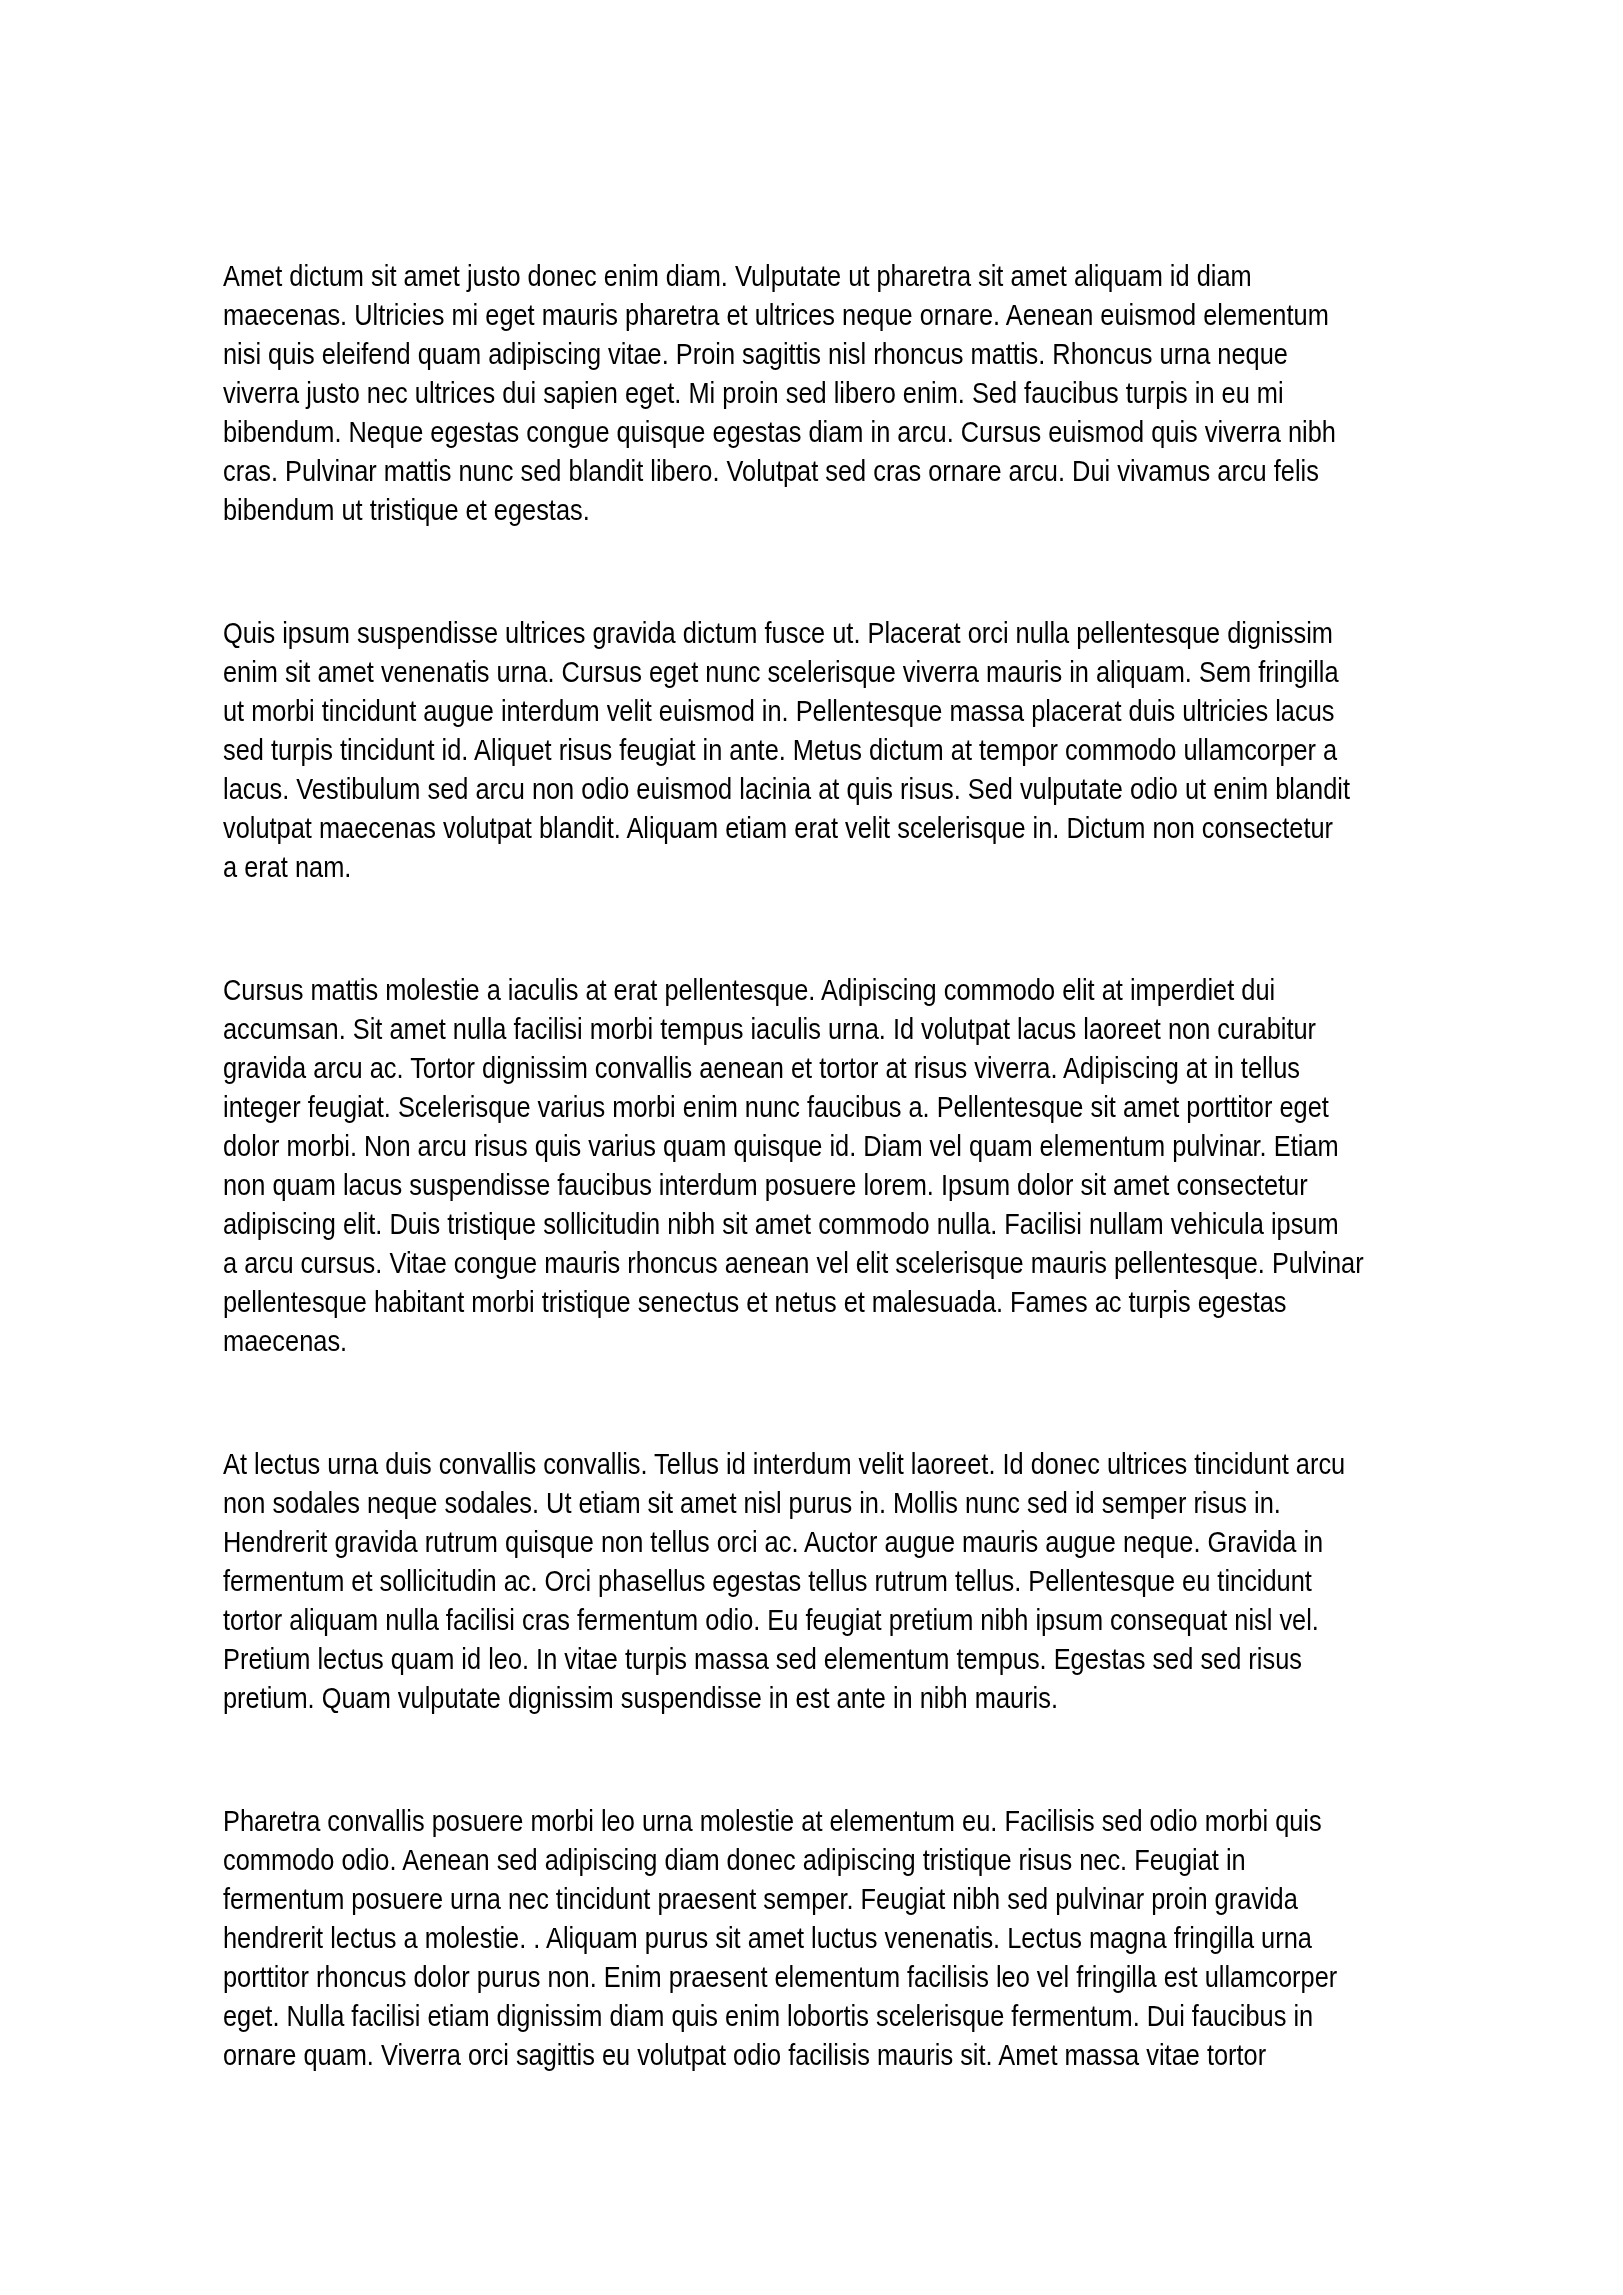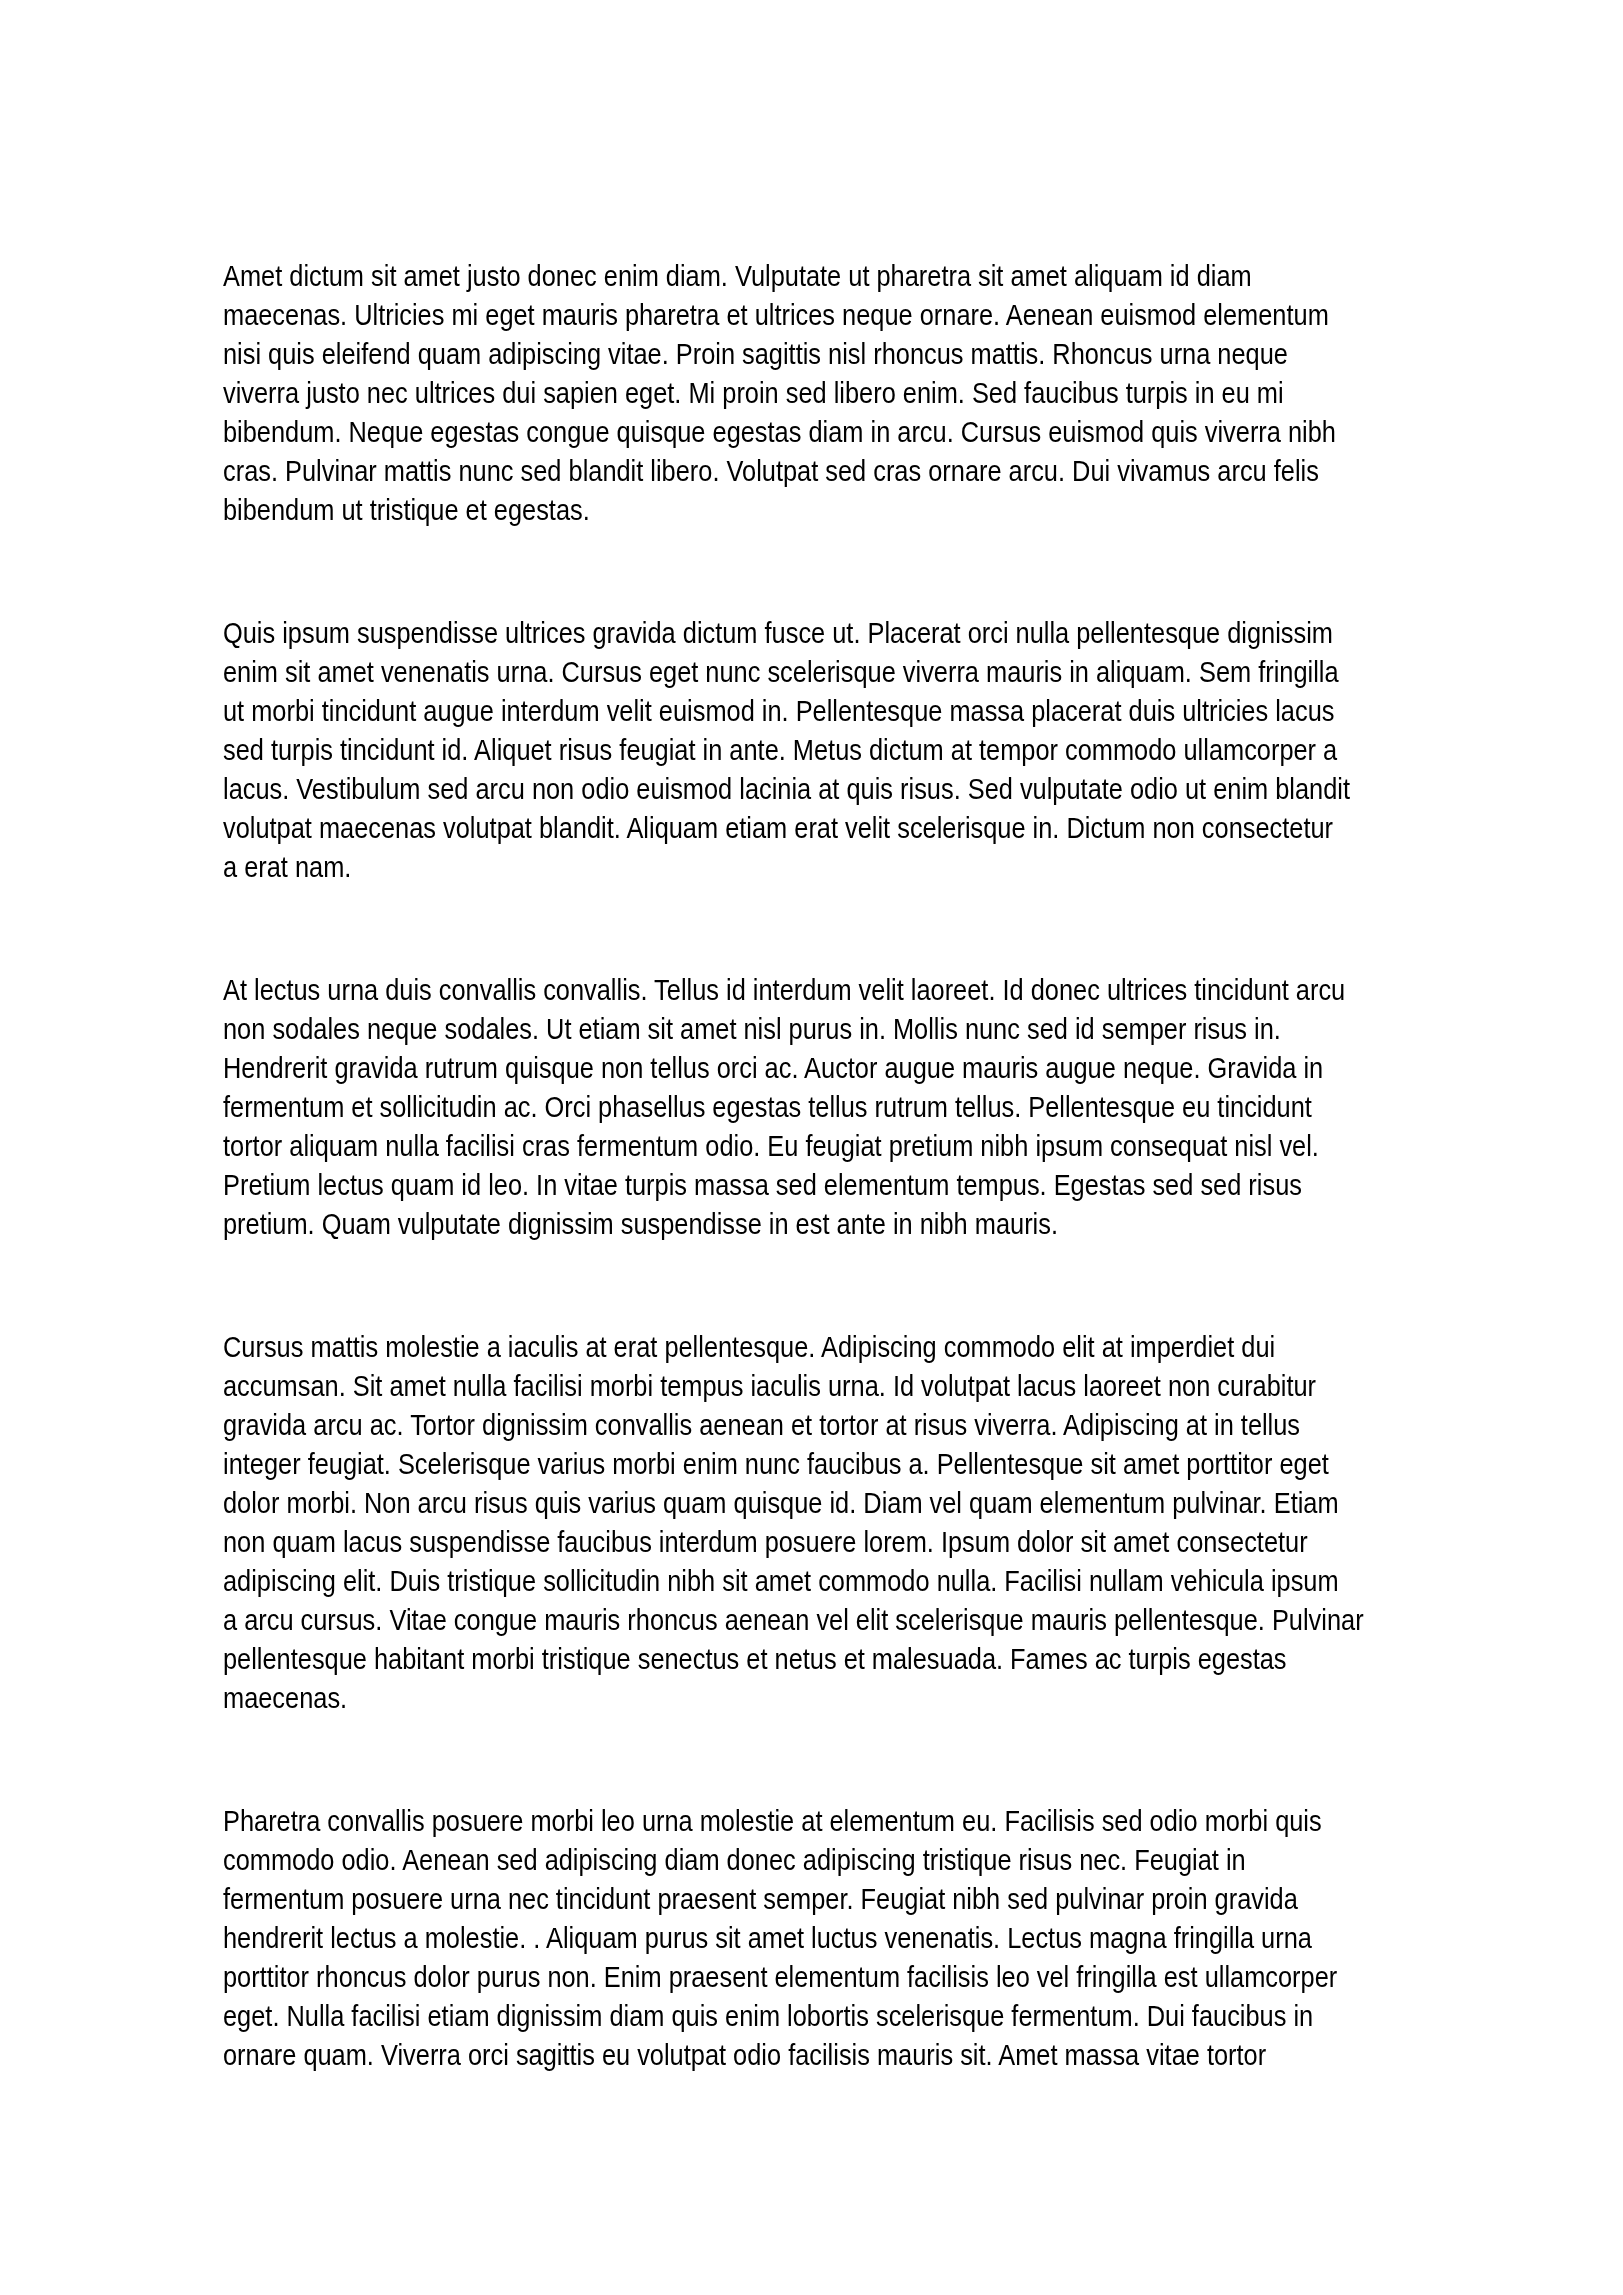--- a/index.html
+++ b/index.html
@@ -64,40 +64,40 @@
       <span class="line">Quis ipsum suspendisse ultrices gravida dictum fusce ut. Placerat orci nulla pellentesque dignissim</span>
       <span class="line">enim sit amet venenatis urna. Cursus eget nunc scelerisque viverra mauris in aliquam. Sem fringilla</span>
       <span class="line">ut morbi tincidunt augue interdum velit euismod in. Pellentesque massa placerat duis ultricies lacus</span>
       <span class="line">sed turpis tincidunt id. Aliquet risus feugiat in ante. Metus dictum at tempor commodo ullamcorper a</span>
       <span class="line">lacus. Vestibulum sed arcu non odio euismod lacinia at quis risus. Sed vulputate odio ut enim blandit</span>
       <span class="line">volutpat maecenas volutpat blandit. Aliquam etiam erat velit scelerisque in. Dictum non consectetur</span>
       <span class="line">a erat nam.</span>
     </p>
 
     <p class="paragraph">
-      <span class="line">At lectus urna duis convallis convallis. Tellus id interdum velit laoreet. Id donec ultrices tincidunt arcu</span>
-      <span class="line">non sodales neque sodales. Ut etiam sit amet nisl purus in. Mollis nunc sed id semper risus in.</span>
-      <span class="line">Hendrerit gravida rutrum quisque non tellus orci ac. Auctor augue mauris augue neque. Gravida in</span>
-      <span class="line">fermentum et sollicitudin ac. Orci phasellus egestas tellus rutrum tellus. Pellentesque eu tincidunt</span>
-      <span class="line">tortor aliquam nulla facilisi cras fermentum odio. Eu feugiat pretium nibh ipsum consequat nisl vel.</span>
-      <span class="line">Pretium lectus quam id leo. In vitae turpis massa sed elementum tempus. Egestas sed sed risus</span>
-      <span class="line">pretium. Quam vulputate dignissim suspendisse in est ante in nibh mauris.</span>
-    </p>
-
-    <p class="paragraph">
       <span class="line">Cursus mattis molestie a iaculis at erat pellentesque. Adipiscing commodo elit at imperdiet dui</span>
       <span class="line">accumsan. Sit amet nulla facilisi morbi tempus iaculis urna. Id volutpat lacus laoreet non curabitur</span>
       <span class="line">gravida arcu ac. Tortor dignissim convallis aenean et tortor at risus viverra. Adipiscing at in tellus</span>
       <span class="line">integer feugiat. Scelerisque varius morbi enim nunc faucibus a. Pellentesque sit amet porttitor eget</span>
       <span class="line">dolor morbi. Non arcu risus quis varius quam quisque id. Diam vel quam elementum pulvinar. Etiam</span>
       <span class="line">non quam lacus suspendisse faucibus interdum posuere lorem. Ipsum dolor sit amet consectetur</span>
       <span class="line">adipiscing elit. Duis tristique sollicitudin nibh sit amet commodo nulla. Facilisi nullam vehicula ipsum</span>
       <span class="line">a arcu cursus. Vitae congue mauris rhoncus aenean vel elit scelerisque mauris pellentesque. Pulvinar</span>
       <span class="line">pellentesque habitant morbi tristique senectus et netus et malesuada. Fames ac turpis egestas</span>
       <span class="line">maecenas.</span>
+    </p>
+
+    <p class="paragraph">
+      <span class="line">At lectus urna duis convallis convallis. Tellus id interdum velit laoreet. Id donec ultrices tincidunt arcu</span>
+      <span class="line">non sodales neque sodales. Ut etiam sit amet nisl purus in. Mollis nunc sed id semper risus in.</span>
+      <span class="line">Hendrerit gravida rutrum quisque non tellus orci ac. Auctor augue mauris augue neque. Gravida in</span>
+      <span class="line">fermentum et sollicitudin ac. Orci phasellus egestas tellus rutrum tellus. Pellentesque eu tincidunt</span>
+      <span class="line">tortor aliquam nulla facilisi cras fermentum odio. Eu feugiat pretium nibh ipsum consequat nisl vel.</span>
+      <span class="line">Pretium lectus quam id leo. In vitae turpis massa sed elementum tempus. Egestas sed sed risus</span>
+      <span class="line">pretium. Quam vulputate dignissim suspendisse in est ante in nibh mauris.</span>
     </p>
 
     <p class="paragraph">
       <span class="line">Pharetra convallis posuere morbi leo urna molestie at elementum eu. Facilisis sed odio morbi quis</span>
       <span class="line">commodo odio. Aenean sed adipiscing diam donec adipiscing tristique risus nec. Feugiat in</span>
       <span class="line">fermentum posuere urna nec tincidunt praesent semper. Feugiat nibh sed pulvinar proin gravida</span>
       <span class="line">hendrerit lectus a molestie. . Aliquam purus sit amet luctus venenatis. Lectus magna fringilla urna</span>
       <span class="line">porttitor rhoncus dolor purus non. Enim praesent elementum facilisis leo vel fringilla est ullamcorper</span>
       <span class="line">eget. Nulla facilisi etiam dignissim diam quis enim lobortis scelerisque fermentum. Dui faucibus in</span>
       <span class="line">ornare quam. Viverra orci sagittis eu volutpat odio facilisis mauris sit. Amet massa vitae tortor</span>

